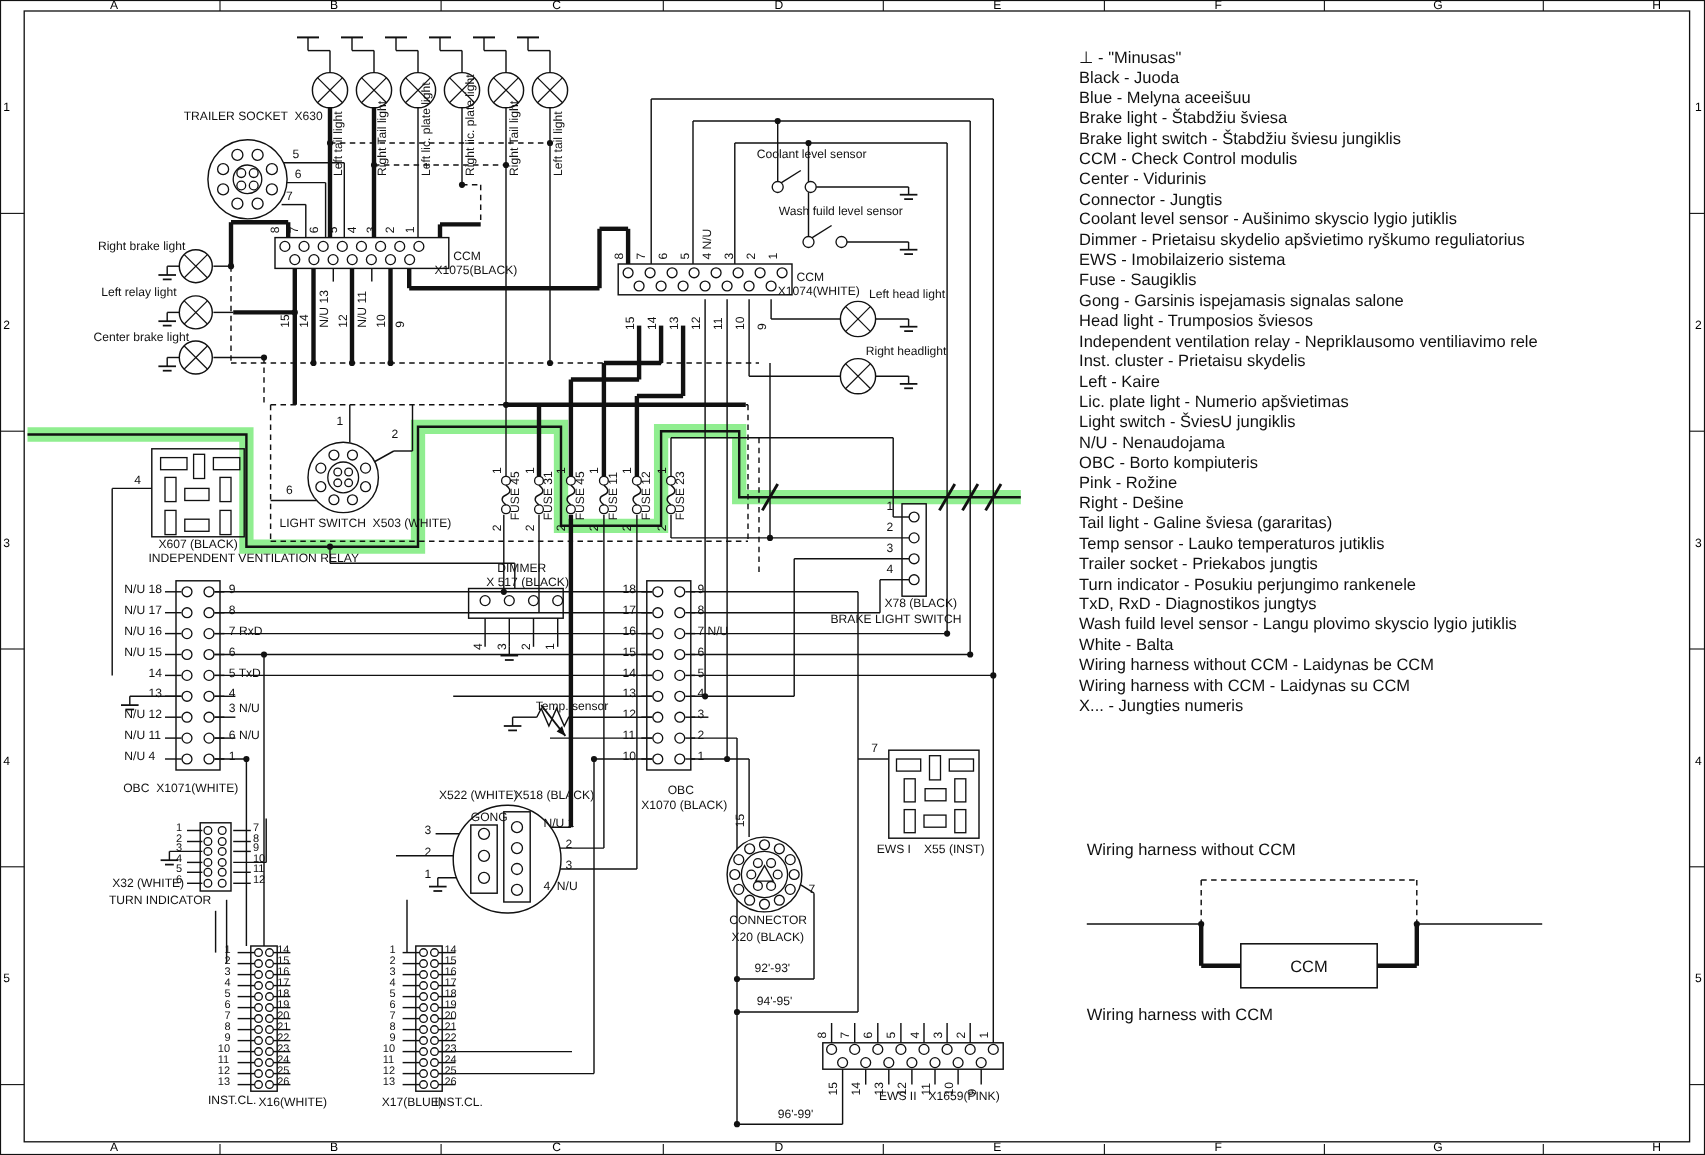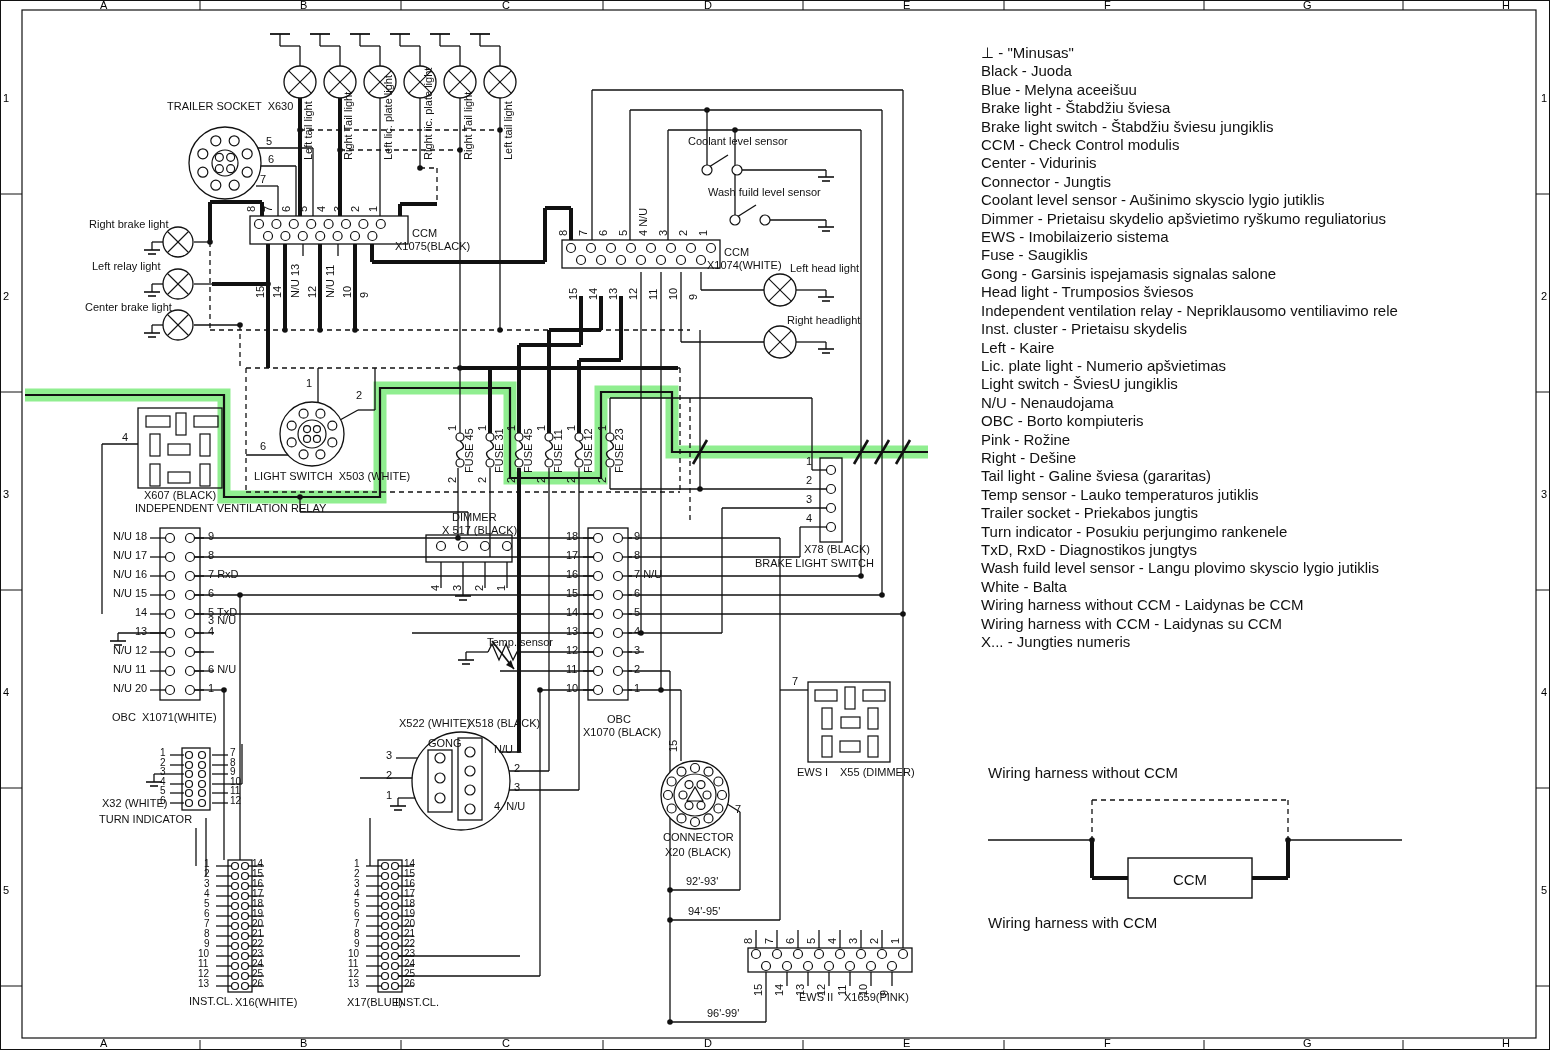--- a/index.html
+++ b/index.html
@@ -758,21 +758,21 @@
       <span class="lb" style="left: 583px; top: 727px;">X1070 (BLACK)</span>
       <span class="lb" style="left: 102px; top: 798px;">X32 (WHITE)</span>
       <span class="lb" style="left: 99px; top: 814px;">TURN INDICATOR</span>
       <span class="lb" style="left: 189px; top: 996px;">INST.CL.</span>
       <span class="lb" style="left: 235px; top: 997px;">X16(WHITE)</span>
       <span class="lb" style="left: 347px; top: 997px;">X17(BLUE)</span>
       <span class="lb" style="left: 395px; top: 997px;">INST.CL.</span>
       <span class="lb" style="left: 804px; top: 544px;">X78 (BLACK)</span>
       <span class="lb" style="left: 755px; top: 558px;">BRAKE LIGHT SWITCH</span>
       <span class="lb" style="left: 797px; top: 767px;">EWS I</span>
-      <span class="lb" style="left: 840px; top: 767px;">X55 (DIMMER)</span>
+      <span class="lb" style="left: 840px; top: 767px;">X55 (INST)</span>
       <span class="lb" style="left: 663px; top: 832px;">CONNECTOR</span>
       <span class="lb" style="left: 665px; top: 847px;">X20 (BLACK)</span>
       <span class="lb" style="left: 799px; top: 992px;">EWS II</span>
       <span class="lb" style="left: 844px; top: 992px;">X1659(PINK)</span>
       <span class="lb rot" style="left: 303px; top: 160px;">Left tail light</span>
       <span class="lb rot" style="left: 343px; top: 160px;">Right Tail light</span>
       <span class="lb rot" style="left: 383px; top: 160px;">Left lic. plate light</span>
       <span class="lb rot" style="left: 423px; top: 160px;">Right lic. plate light</span>
       <span class="lb rot" style="left: 463px; top: 160px;">Right Tail light</span>
       <span class="lb rot" style="left: 503px; top: 160px;">Left tail light</span>
@@ -839,28 +839,28 @@
       <span class="lb rot" style="left: 474px; top: 591px;">2</span>
       <span class="lb rot" style="left: 496px; top: 591px;">1</span>
       <span class="lb" style="left: 113px; top: 531px;">N/U 18</span>
       <span class="lb" style="left: 113px; top: 550px;">N/U 17</span>
       <span class="lb" style="left: 113px; top: 569px;">N/U 16</span>
       <span class="lb" style="left: 113px; top: 588px;">N/U 15</span>
       <span class="lb" style="left: 135px; top: 607px;">14</span>
       <span class="lb" style="left: 135px; top: 626px;">13</span>
       <span class="lb" style="left: 113px; top: 645px;">N/U 12</span>
       <span class="lb" style="left: 113px; top: 664px;">N/U 11</span>
-      <span class="lb" style="left: 113px; top: 683px;">N/U 20</span>
+      <span class="lb" style="left: 113px; top: 683px;">N/U 4</span>
       <span class="lb" style="left: 208px; top: 531px;">9</span>
       <span class="lb" style="left: 208px; top: 550px;">8</span>
       <span class="lb" style="left: 208px; top: 569px;">7 RxD</span>
       <span class="lb" style="left: 208px; top: 588px;">6</span>
       <span class="lb" style="left: 208px; top: 607px;">5 TxD</span>
       <span class="lb" style="left: 208px; top: 626px;">4</span>
-      <span class="lb" style="left: 208px; top: 615px;">3 N/U</span>
+      <span class="lb" style="left: 208px; top: 639px;">3 N/U</span>
       <span class="lb" style="left: 208px; top: 664px;">6 N/U</span>
       <span class="lb" style="left: 208px; top: 683px;">1</span>
       <span class="lb" style="left: 566px; top: 531px;">18</span>
       <span class="lb" style="left: 566px; top: 550px;">17</span>
       <span class="lb" style="left: 566px; top: 569px;">16</span>
       <span class="lb" style="left: 566px; top: 588px;">15</span>
       <span class="lb" style="left: 566px; top: 607px;">14</span>
       <span class="lb" style="left: 566px; top: 626px;">13</span>
       <span class="lb" style="left: 566px; top: 645px;">12</span>
       <span class="lb" style="left: 566px; top: 664px;">11</span>

